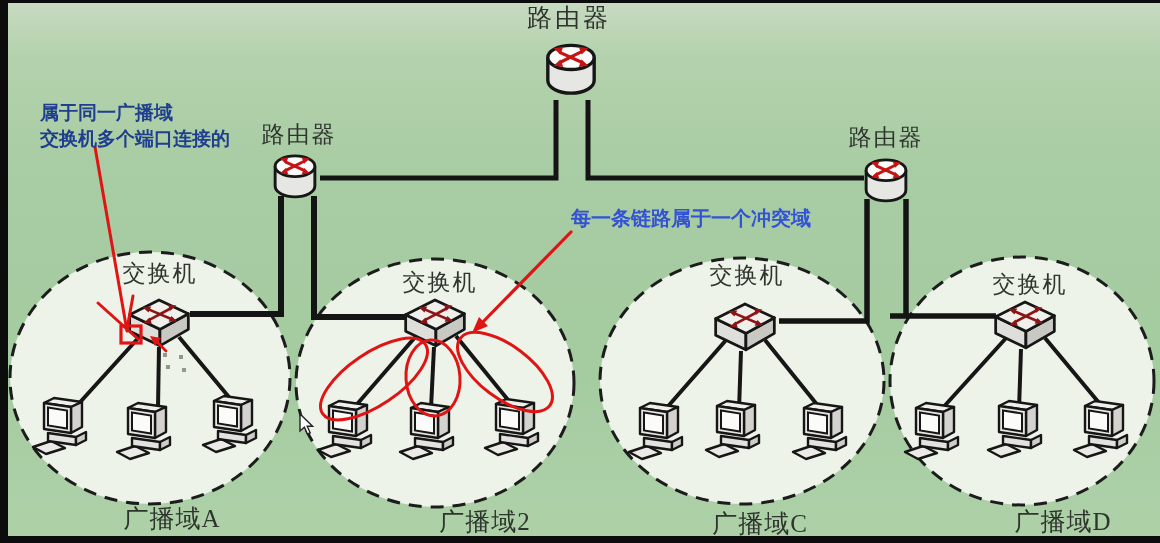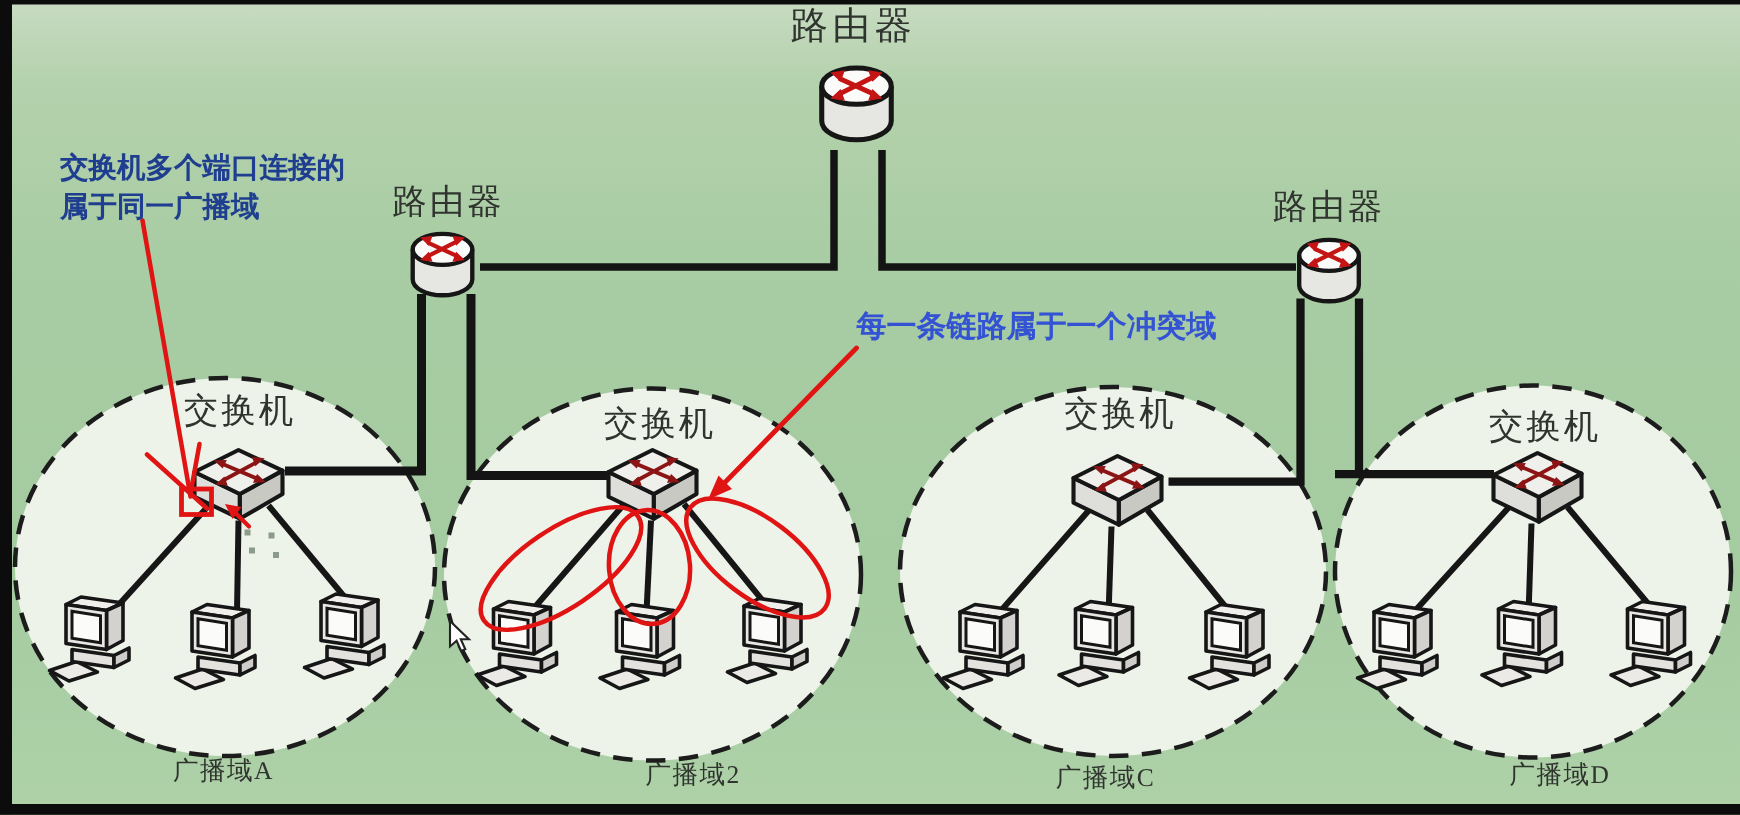--- a/index.html
+++ b/index.html
@@ -8,21 +8,21 @@
     background:linear-gradient(180deg,#c8dbc1 0%,#b4d2ad 10%,#a8cca3 32%,#a5cba1 68%,#aed1a8 100%);
     font-family:"Liberation Sans",sans-serif;
     padding-left:40px;
   }
   svg.diagram{position:absolute;left:0;top:0;}
   .lbl{position:absolute;white-space:nowrap;line-height:1.1;}
   .serif{font-family:"Liberation Serif","DejaVu Serif",serif;color:#2f342e;}
   .ctr{transform:translateX(-50%);}
   .dev{font-size:23px;letter-spacing:2px;}
   .dev-big{font-size:25px;letter-spacing:3px;}
-  .dom{font-size:17px;letter-spacing:1px;}
+  .dom{font-size:25px;letter-spacing:1px;margin-left:23px;}
   .note1{font-size:19px;font-weight:bold;color:#1f3e8f;line-height:26px;}
   .note2{font-size:20px;font-weight:bold;color:#3352d4;text-align:center;}
   .edge{position:absolute;background:#0c0c0c;}
   .edge-top{left:0;top:0;width:1160px;height:3px;}
   .edge-left{left:0;top:0;width:8px;height:543px;}
   .edge-right{right:0;top:0;width:7px;height:543px;}
   .edge-bottom{left:0;bottom:0;width:1160px;height:7px;}
 </style>
 </head>
 <body>
@@ -166,22 +166,22 @@
   <div class="lbl serif dev ctr" style="left:440px;top:270px;">交换机</div>
   <div class="lbl serif dev ctr" style="left:747px;top:263px;">交换机</div>
   <div class="lbl serif dev ctr" style="left:1030px;top:272px;">交换机</div>
 
   <div class="lbl serif dom ctr" style="left:149px;top:505px;">广播域A</div>
   <div class="lbl serif dom ctr" style="left:462px;top:508px;">广播域2</div>
   <div class="lbl serif dom ctr" style="left:737px;top:510px;">广播域C</div>
   <div class="lbl serif dom ctr" style="left:1040px;top:508px;">广播域D</div>
 
   <div class="lbl note1" style="left:40px;top:100px;">
+    <div>属于同一广播域</div>
     <div>交换机多个端口连接的</div>
-    <div>属于同一广播域</div>
   </div>
   <div class="lbl note2" style="left:571px;top:207px;">每一条链路属于一个冲突域</div>
 
   <div class="edge edge-top"></div>
   <div class="edge edge-left"></div>
   <div class="edge edge-right"></div>
   <div class="edge edge-bottom"></div>
 </div>
 
 </body></html>

